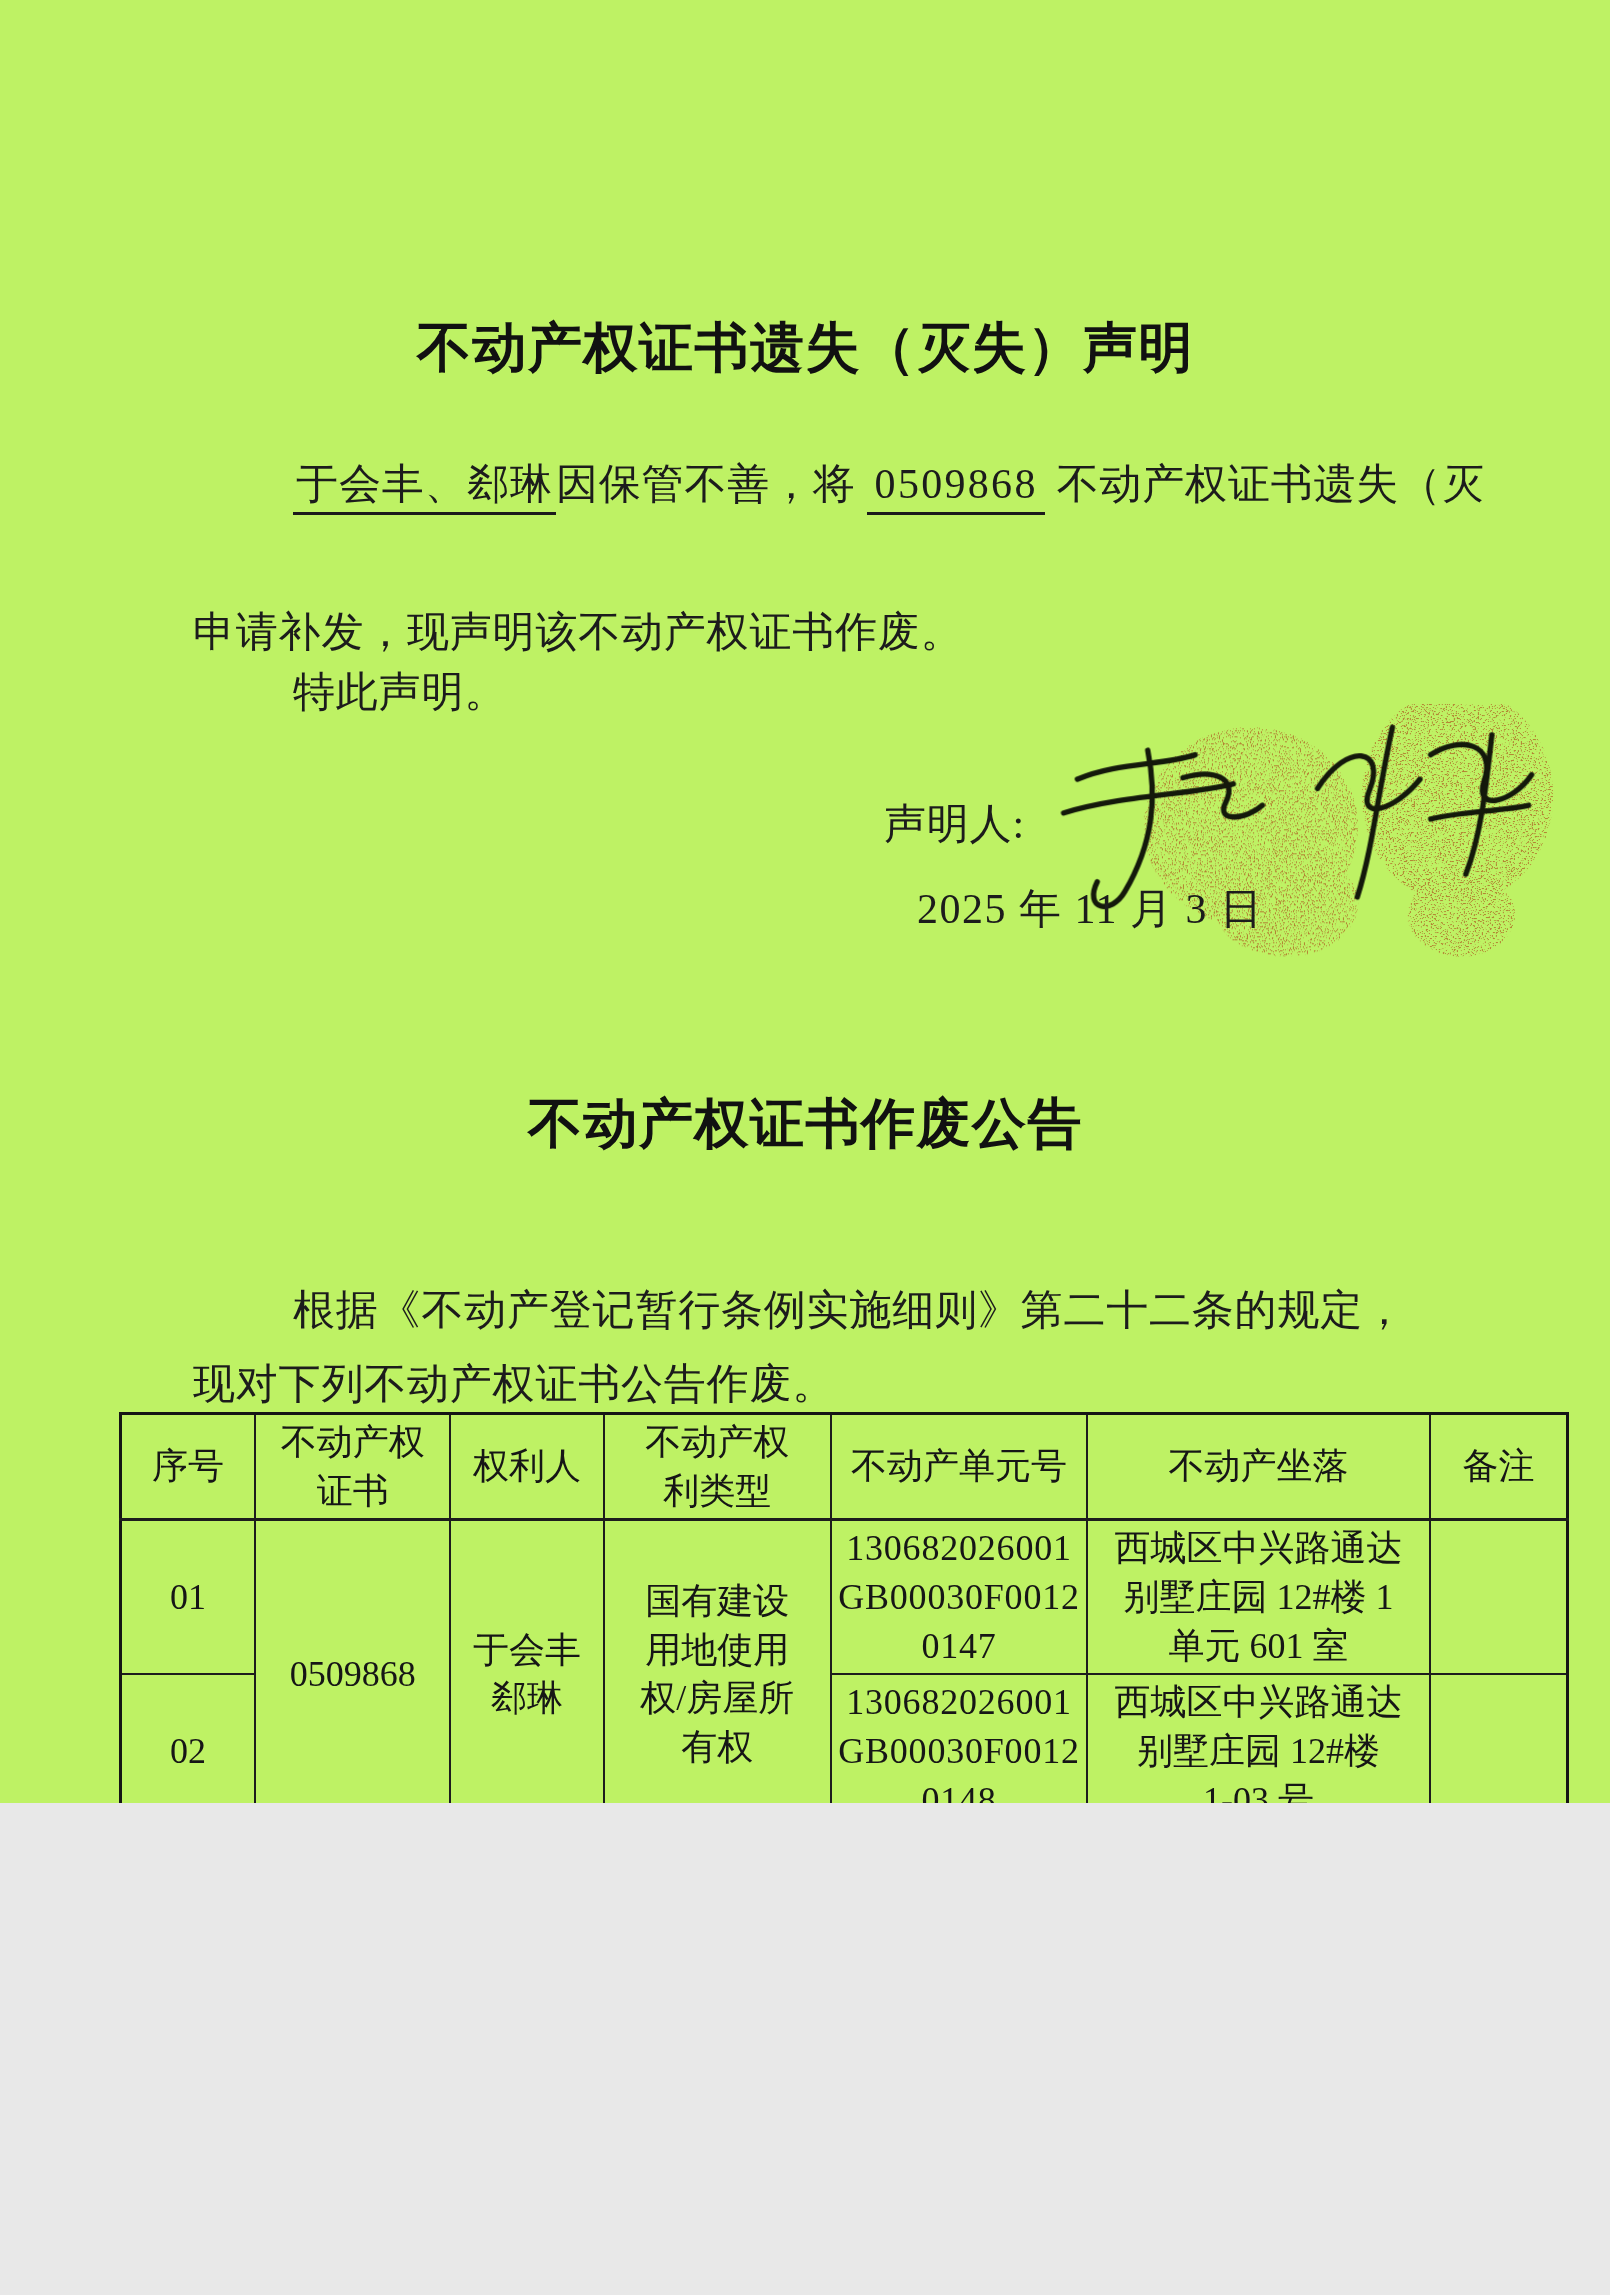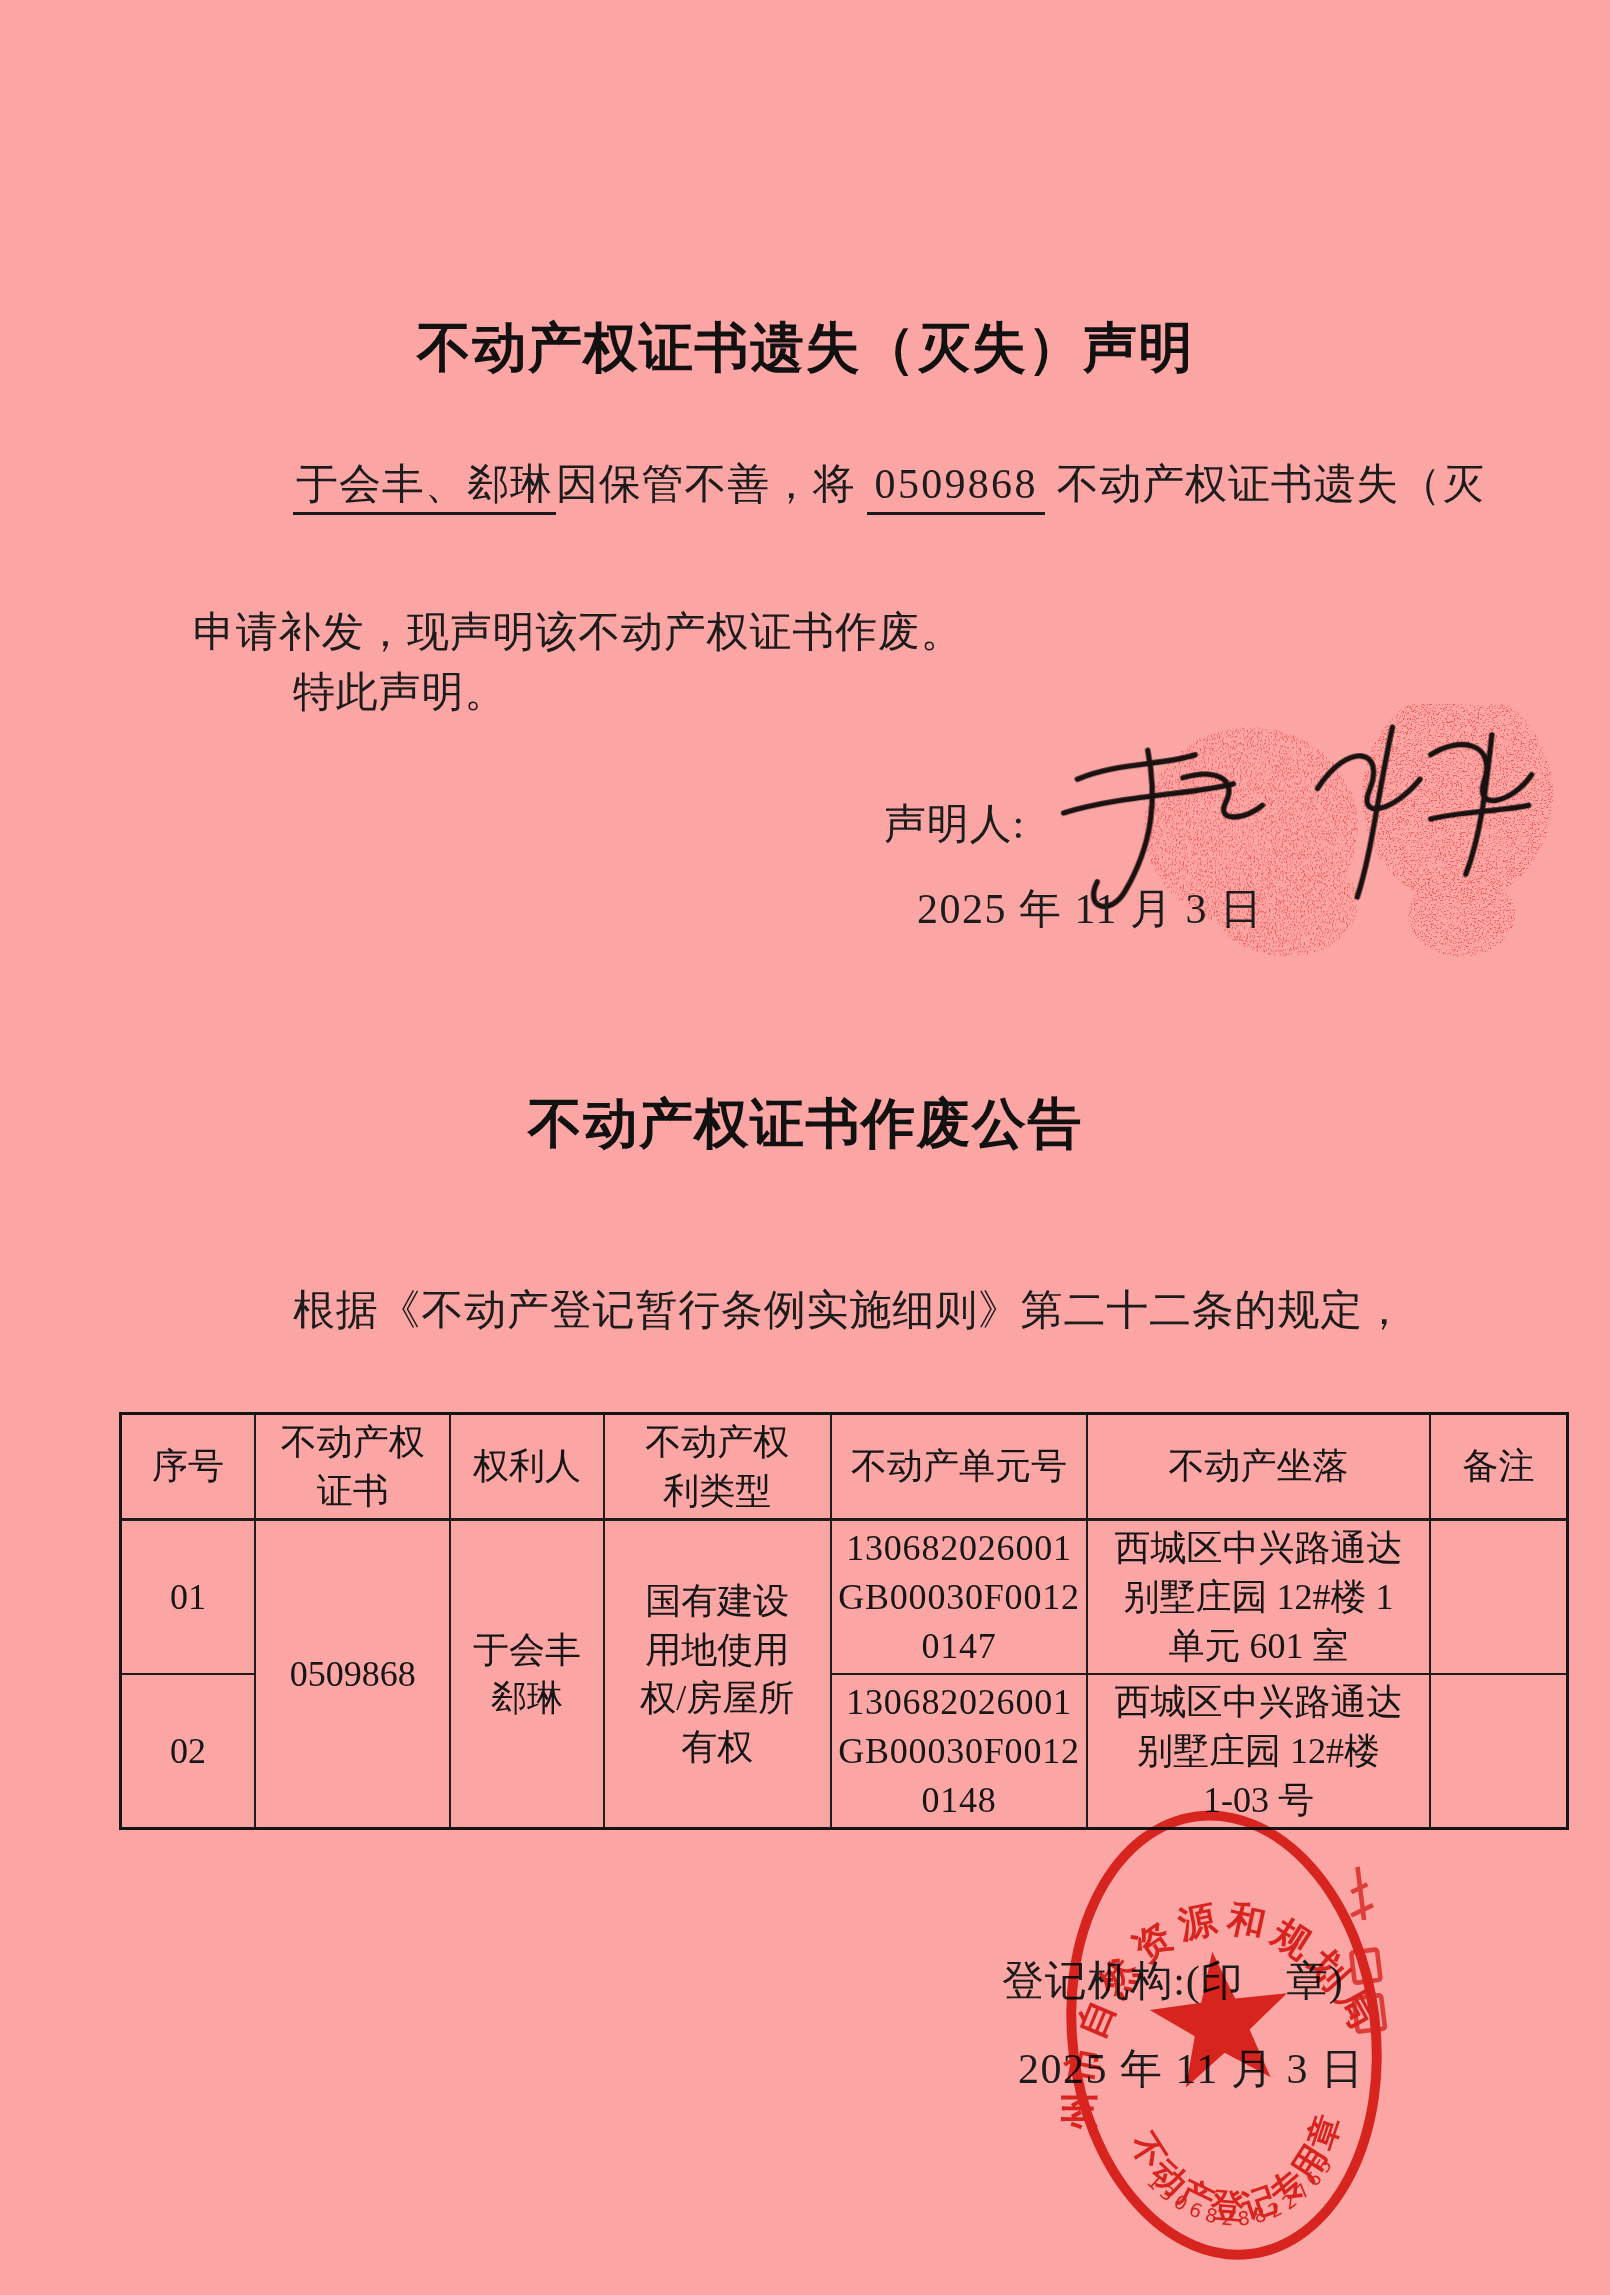--- a/index.html
+++ b/index.html
@@ -1,19 +1,19 @@
 <!DOCTYPE html>
 <html style="font-size:12.2px"><head>
 <meta charset="utf-8">
 <style>
   html,body{margin:0;padding:0;background:#e8e8e8;}
   .page{
     position:relative;
-    width:1611px;height:2295px;
-    background:#fca5a5;
+    width:1611px;height:1803px;
+    background:#bef264;
     overflow:hidden;
     font-family:"Liberation Serif","DejaVu Serif",serif;
     color:#1c1c1c;
   }
   .abs{position:absolute;}
   .title{
     width:100%;text-align:center;
     font-family:"Liberation Sans","DejaVu Sans",sans-serif;
     font-weight:bold;font-size:54px;letter-spacing:1.5px;color:#111;
   }
@@ -88,20 +88,21 @@
       </g>
     </g>
   </svg>
 
   <div class="abs bodyline" style="top:881px;left:917px;letter-spacing:1.5px;">2025 年 11 月 3 日</div>
 
   <div class="abs title" style="top:1088px;left:0;">不动产权证书作废公告</div>
 
 
   <div class="abs bodyline" style="top:1282px;left:293px;">根据《不动产登记暂行条例实施细则》第二十二条的规定，</div>
+  <div class="abs bodyline" style="top:1356px;left:193px;">现对下列不动产权证书公告作废。</div>
 
   <div class="abs" style="top:1412px;left:119px;width:1450px;height:398px;">
     <table class="notice">
       <colgroup>
         <col style="width:9.3%">
           <col style="width:13.5%">
           <col style="width:10.6%">
         <col style="width:15.7%">
           <col style="width:17.7%">
           <col style="width:23.7%">

